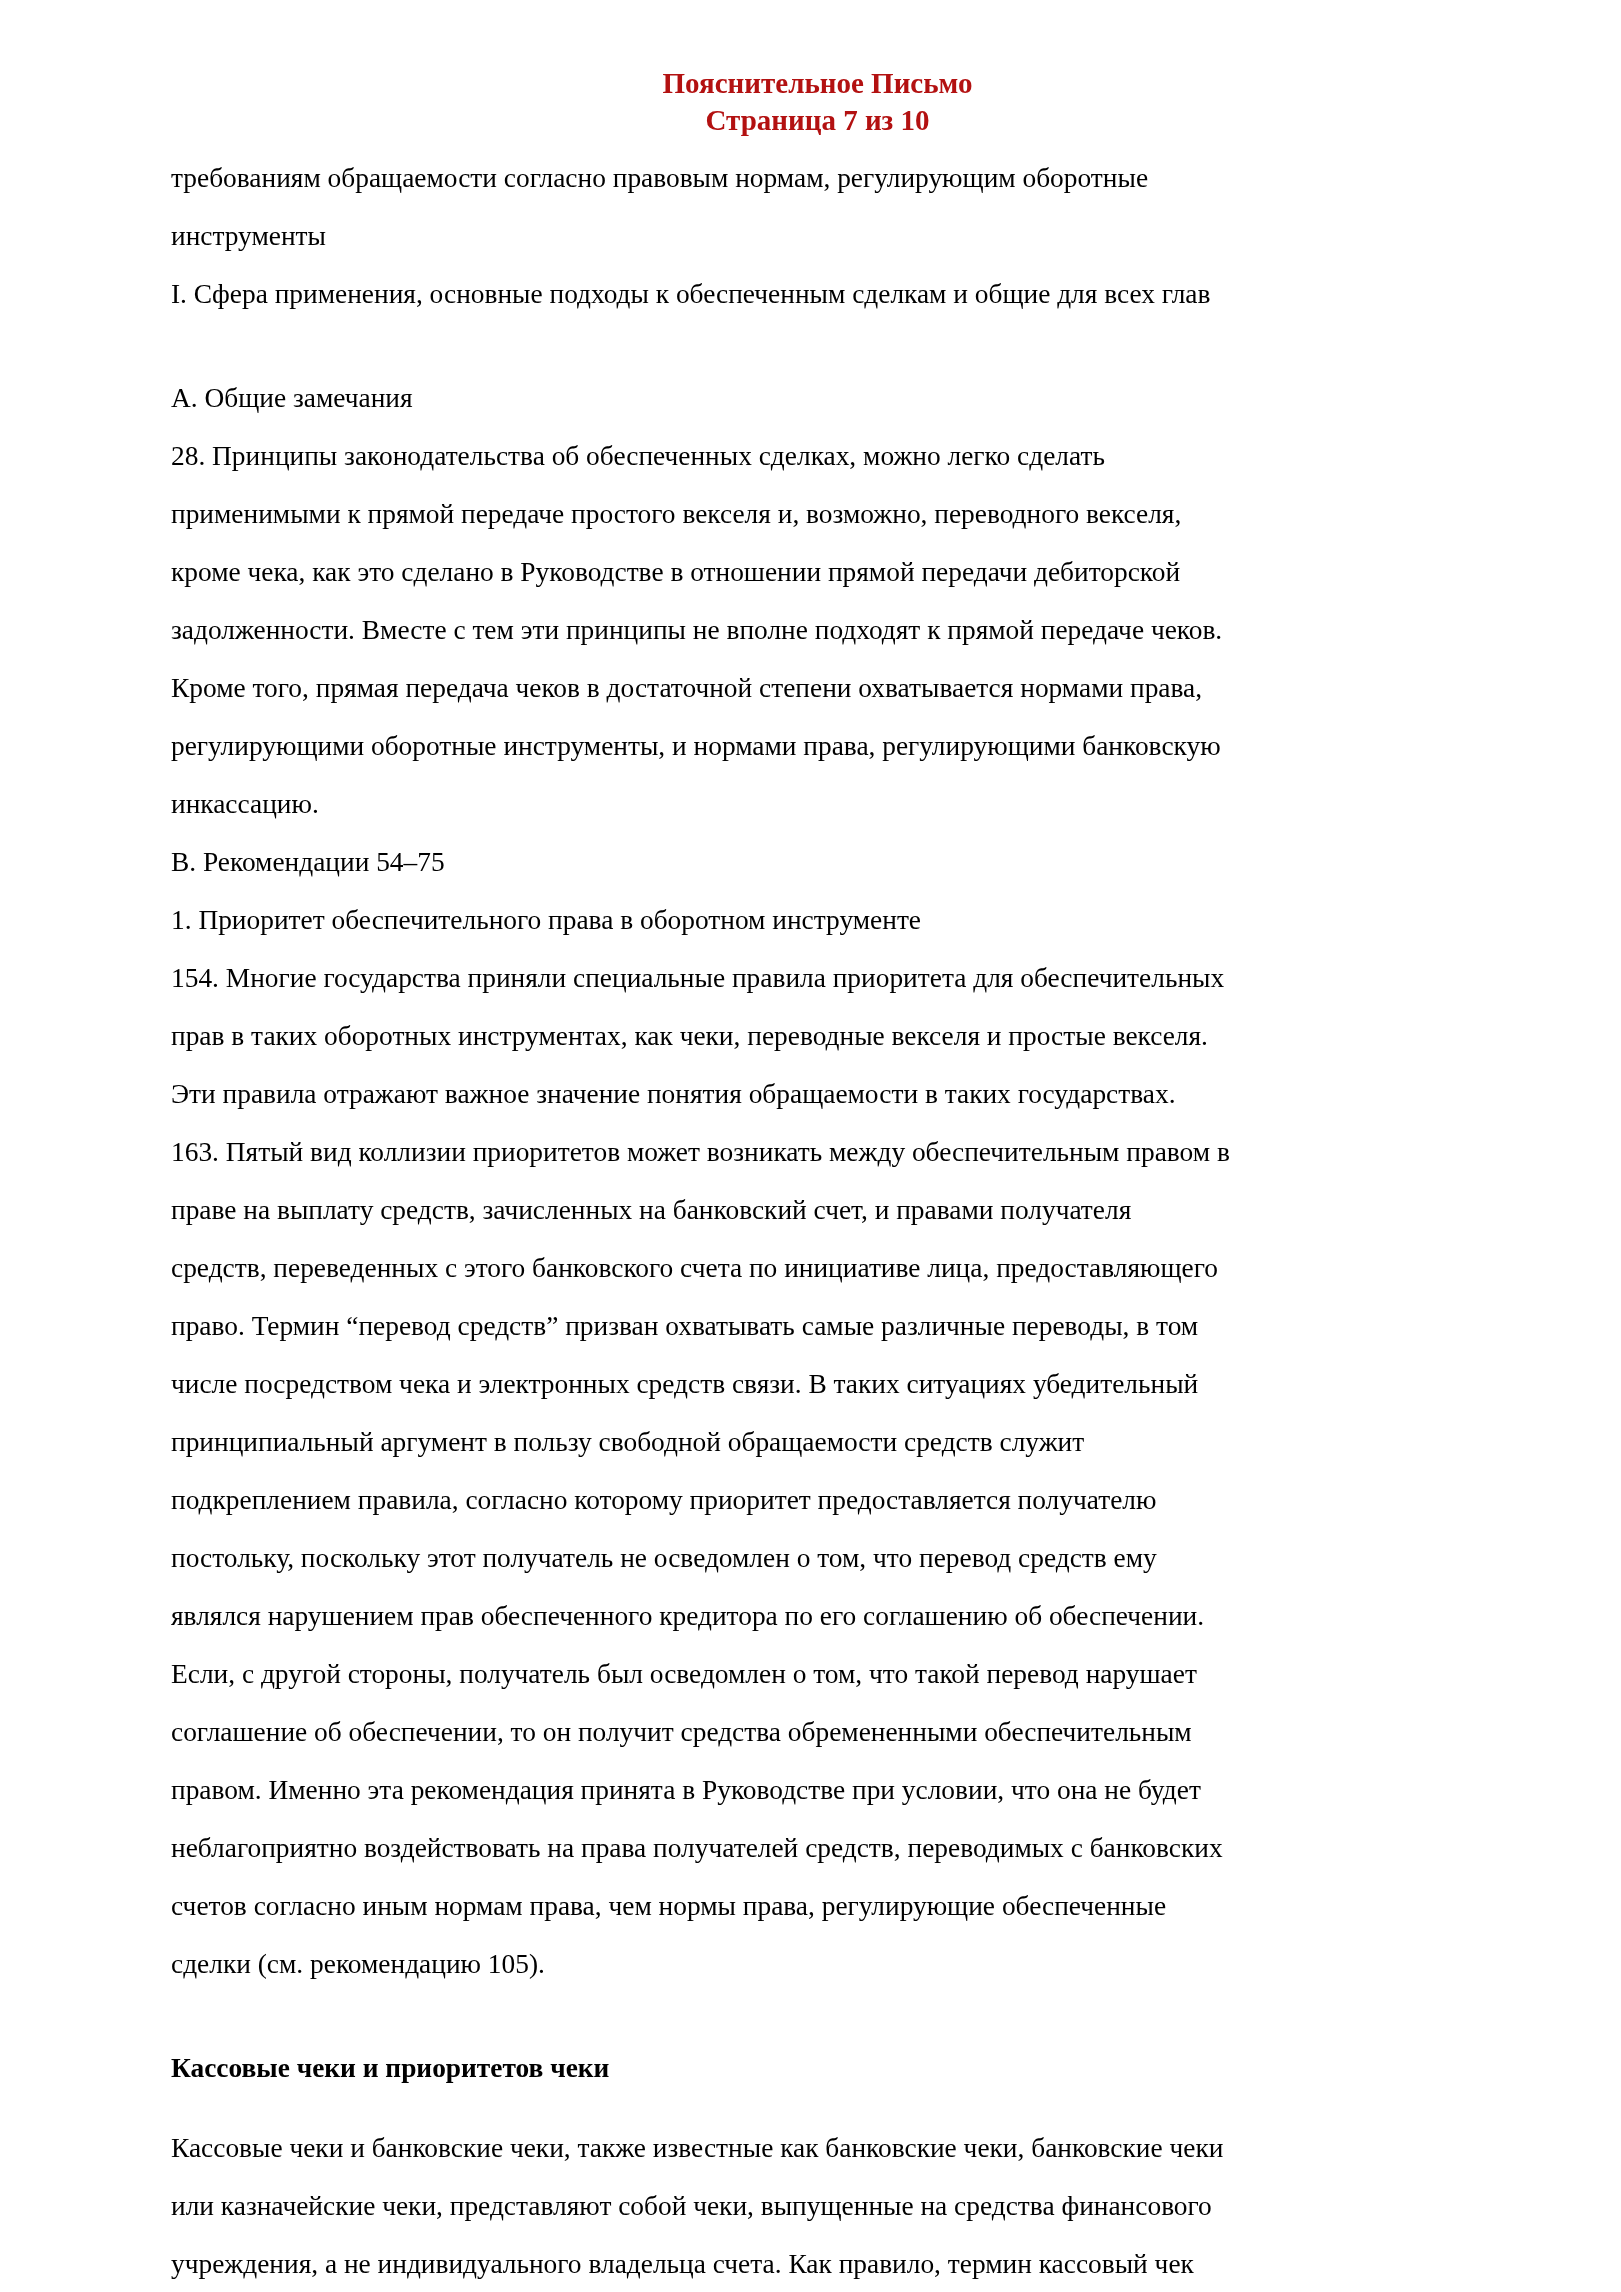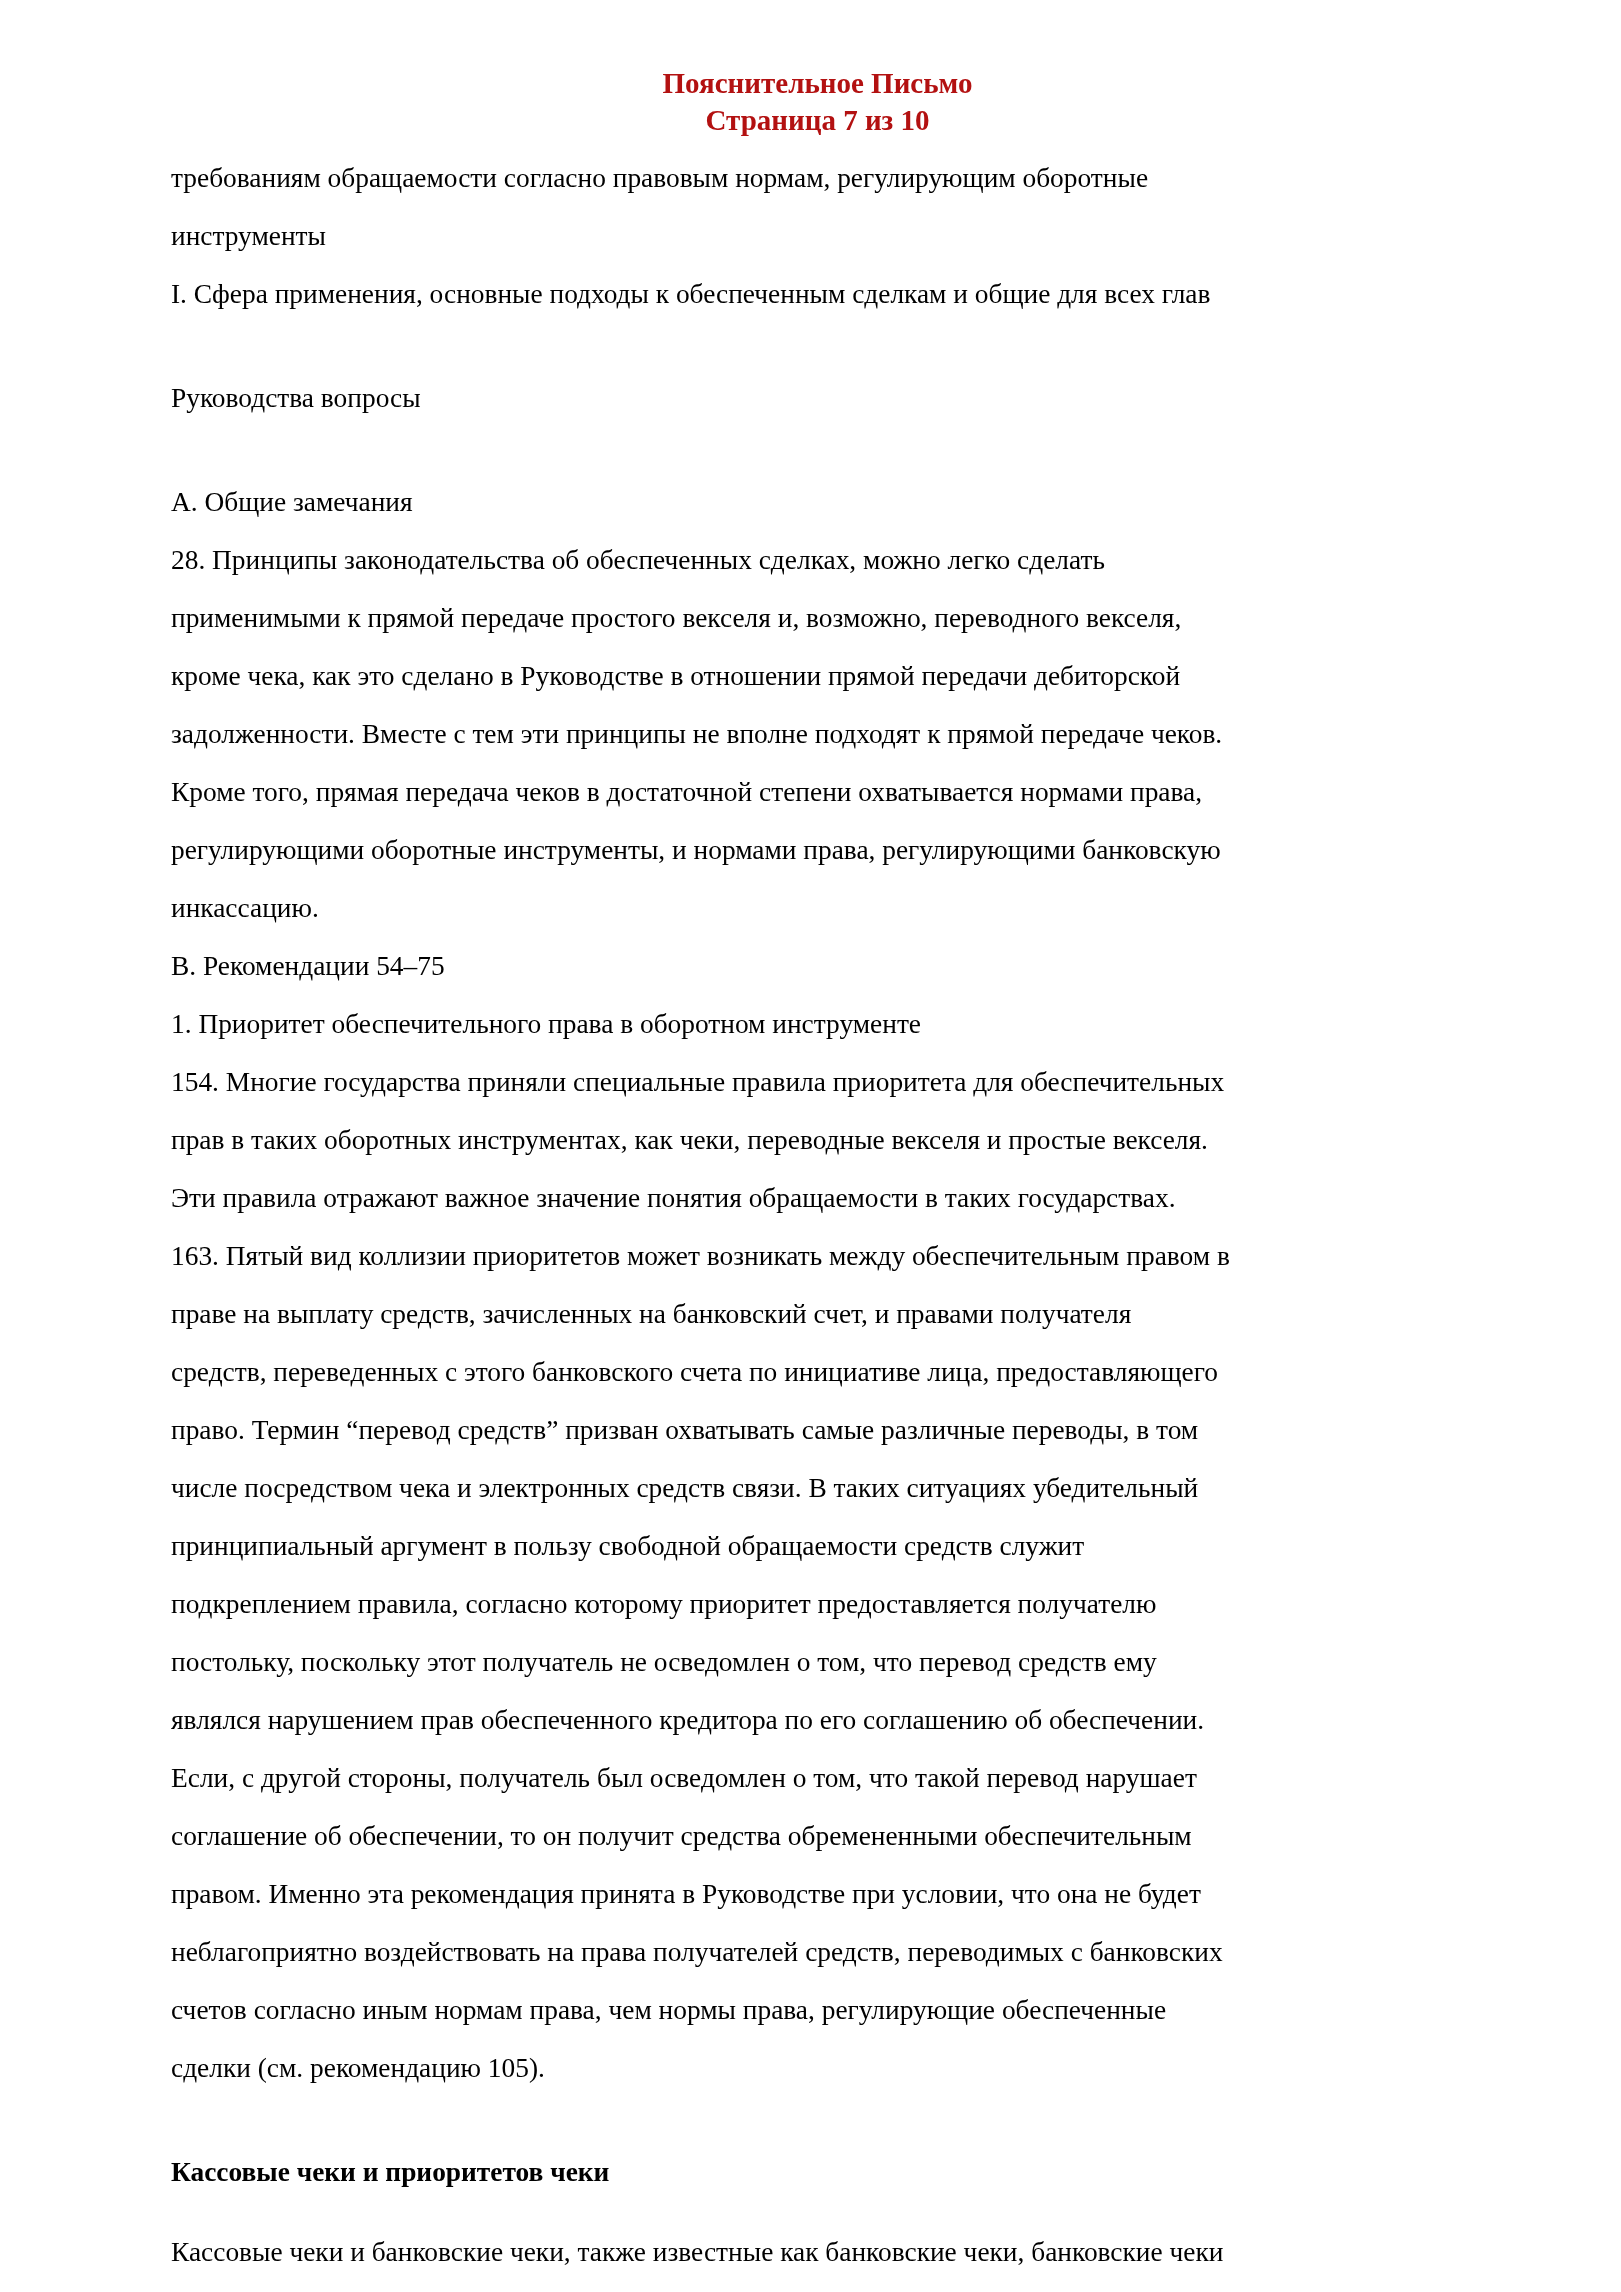--- a/index.html
+++ b/index.html
@@ -54,21 +54,20 @@
 
   <div class="doc-header" style="color: rgb(179, 17, 17);">
     <span class="line">Пояснительное Письмо</span>
     <span class="line">Страница 7 из 10</span>
   </div>
 
   <div class="doc-body">
     <div class="para">требованиям обращаемости согласно правовым нормам, регулирующим оборотные
 инструменты
 I. Сфера применения, основные подходы к обеспеченным сделкам и общие для всех глав</div>
-    <div class="para">Руководства вопросы</div>
     <div class="para">A. Общие замечания
 28. Принципы законодательства об обеспеченных сделках, можно легко сделать
 применимыми к прямой передаче простого векселя и, возможно, переводного векселя,
 кроме чека, как это сделано в Руководстве в отношении прямой передачи дебиторской
 задолженности. Вместе с тем эти принципы не вполне подходят к прямой передаче чеков.
 Кроме того, прямая передача чеков в достаточной степени охватывается нормами права,
 регулирующими оборотные инструменты, и нормами права, регулирующими банковскую
 инкассацию.
 B. Рекомендации 54–75
 1. Приоритет обеспечительного права в оборотном инструменте

